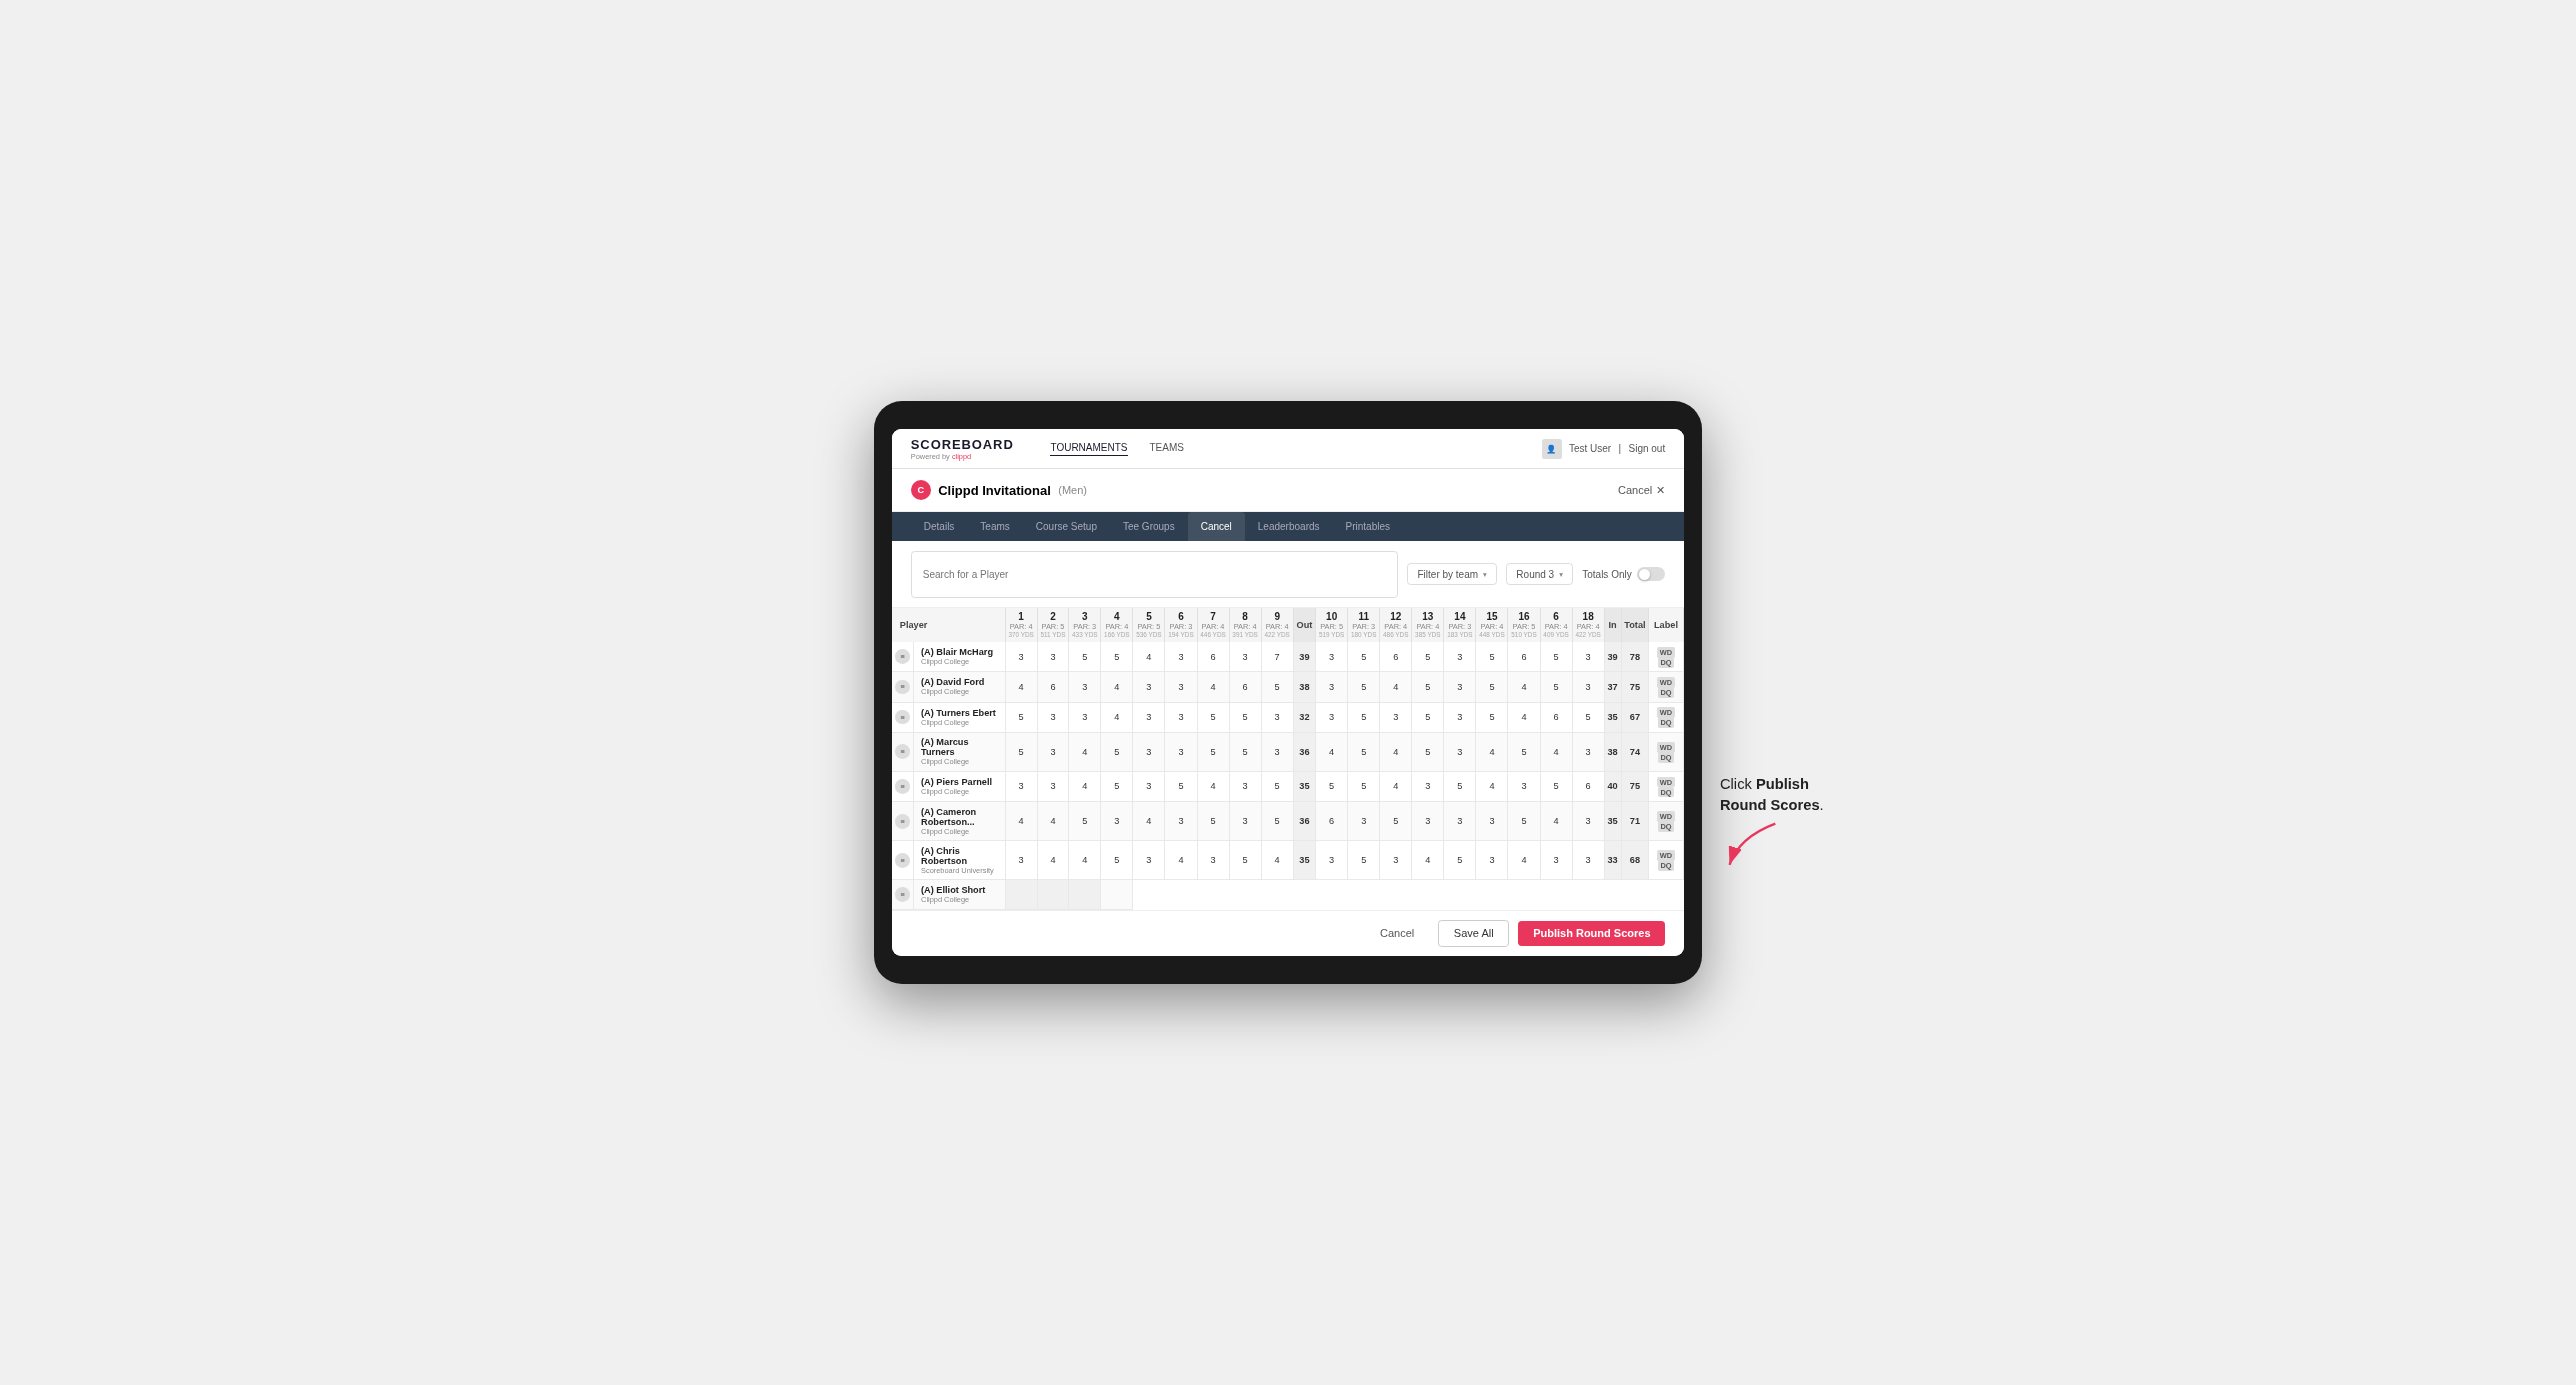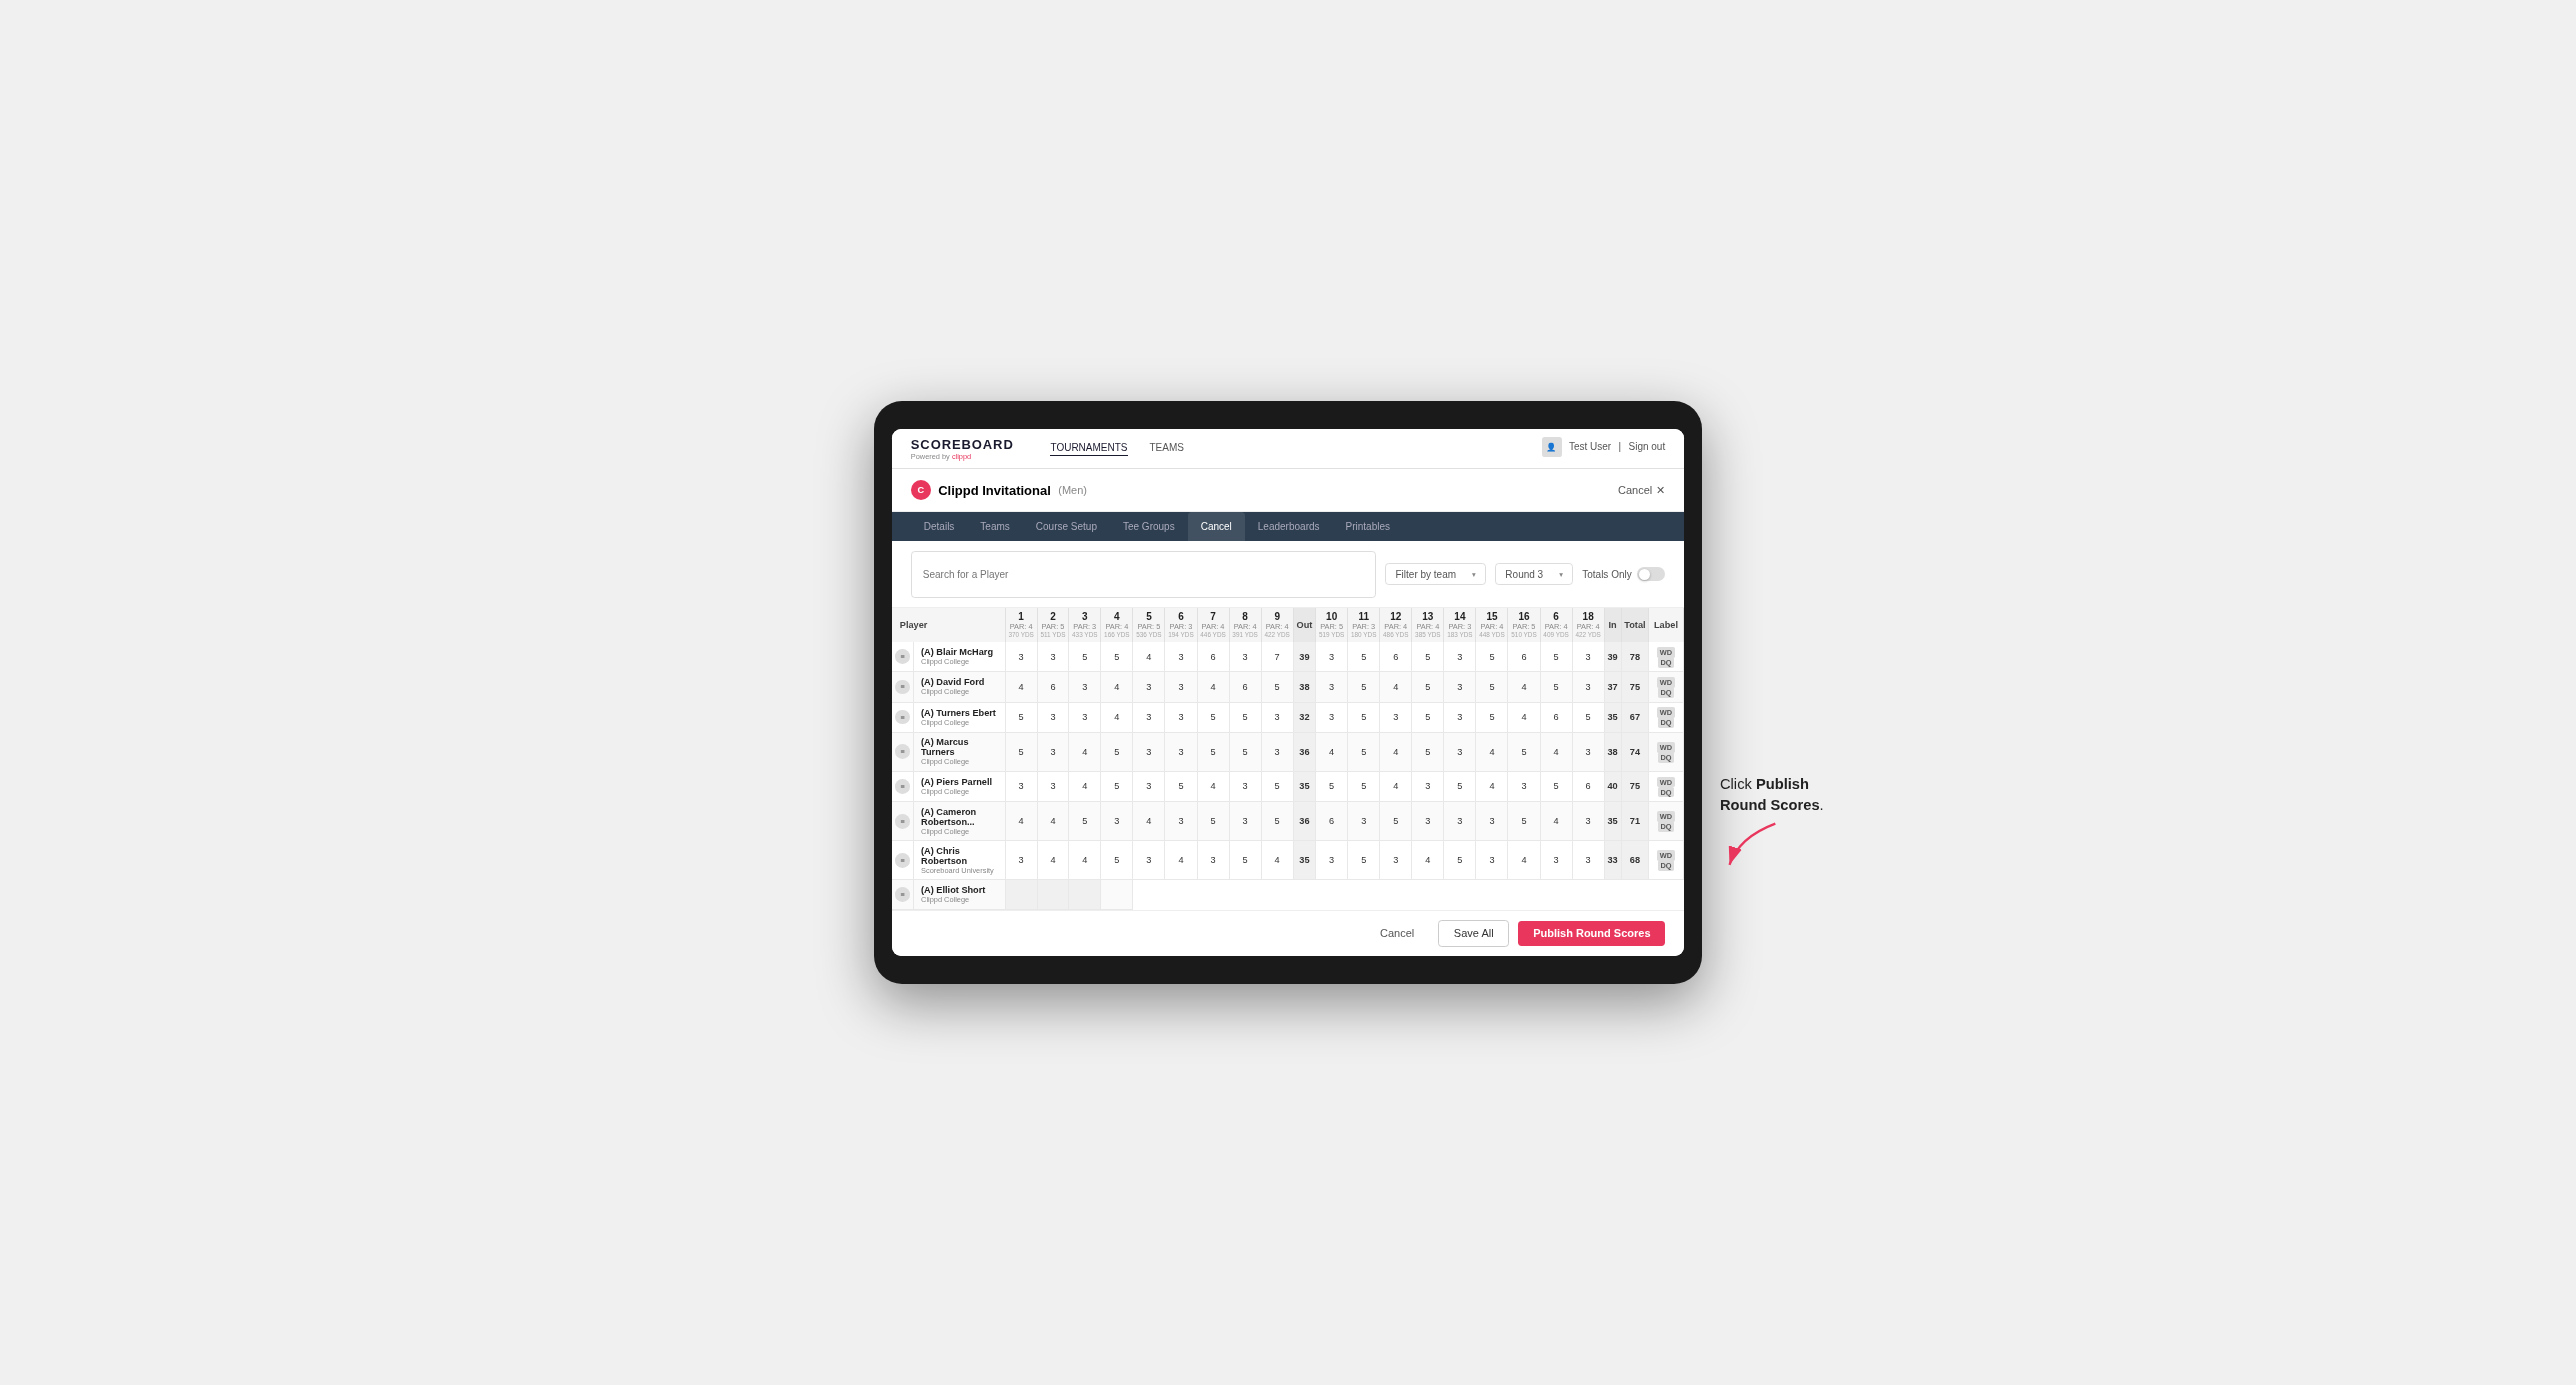--- a/index.html
+++ b/index.html
@@ -30,21 +30,21 @@
       background: #fff;
       border-radius: 9.2px;
       overflow: hidden;
     }
 
     
     .top-nav {
       background: #fff;
       border-bottom: 0.9px solid #e0e0e0;
       display: flex;
-      align-items: flex-start;
+      align-items: center;
       padding: 7.4px 18.4px;
       justify-content: space-between;
       gap: 44px;
     }
 
     .logo-area {
       display: flex;
       flex-direction: column;
     }
 
@@ -400,21 +400,21 @@
       line-height: 1.4;
     }
 
     .annotation-text strong {
       font-weight: 900;
     }
 
     .select-wrapper {
       display: flex;
       align-items: center;
-      gap: 16px;
+      gap: 5px;
       padding: 4.6px 9.2px;
       border: 0.9px solid #ddd;
       border-radius: 3.7px;
       font-size: 10px;
       color: #555;
       cursor: pointer;
       background: #fff;
     }
 
     .chevron {

